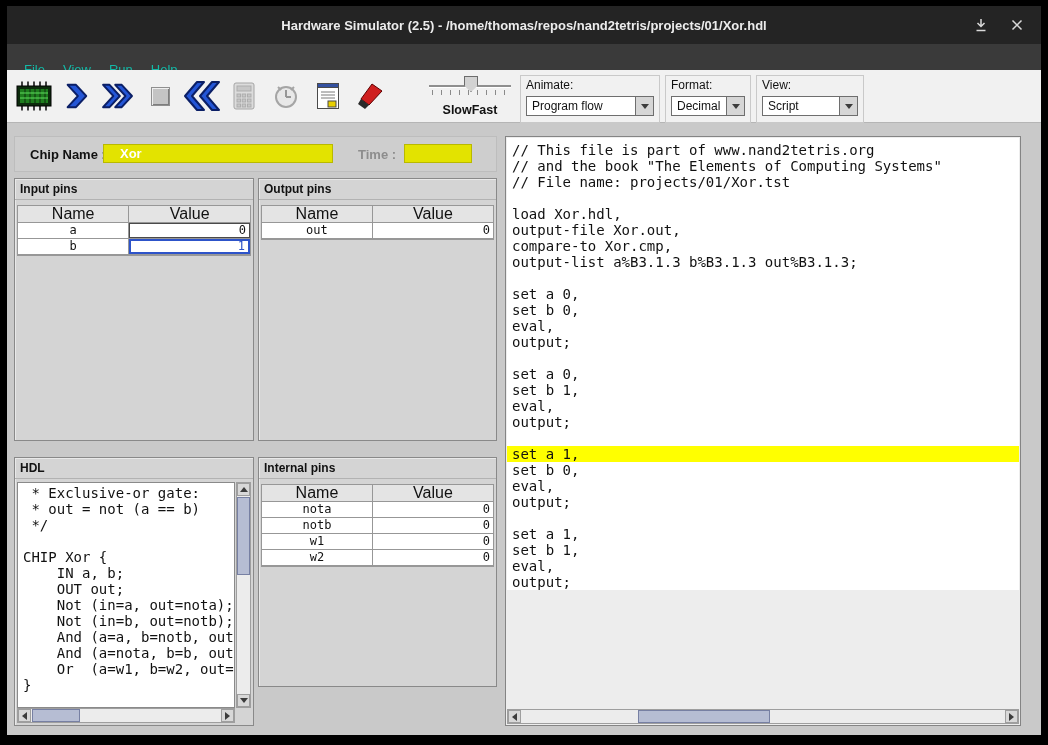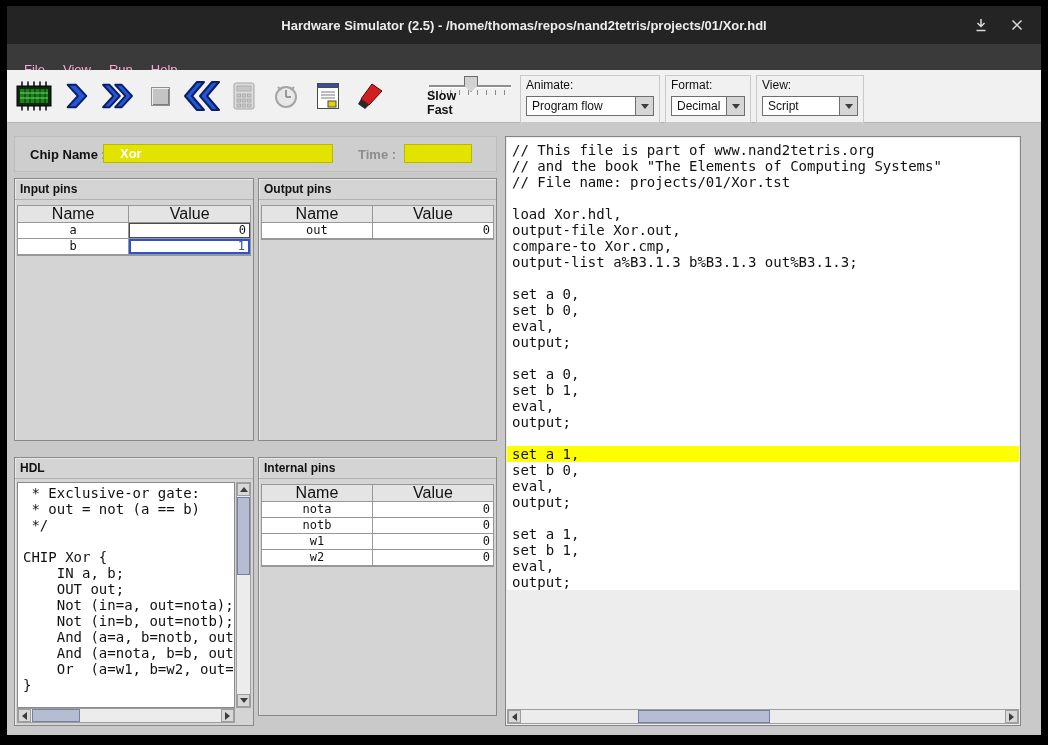--- a/index.html
+++ b/index.html
@@ -10,39 +10,39 @@
   
   .titlebar { position: absolute; left: 7px; top: 6px; width: 1034px; height: 38px; background: #242424; }
   .titlebar .title { position: absolute; inset: 0; display: flex; align-items: center; justify-content: center;
                      color: #ececec; font-weight: bold; font-size: 13px; }
   .tb-ico { position: absolute; top: 11px; width: 16px; height: 16px; display: flex; align-items: center; justify-content: center; }
   .tb-ico.dl { right: 52px; } .tb-ico.close { right: 16px; }
 
   
   .menubar { position: absolute; left: 7px; top: 44px; width: 1034px; height: 26px; background: #3a3a3a;
              display: flex; align-items: center; padding-left: 8px; }
-  .menu-item { color: #f9a8d4; font-size: 13px; padding: 3px 9px; cursor: default; margin-top: 24px; }
+  .menu-item { color: #14b8a6; font-size: 13px; padding: 3px 9px; cursor: default; margin-top: 24px; }
   .menu-item u { text-underline-offset: 2px; }
 
   
   .toolbar { position: absolute; left: 7px; top: 70px; width: 1034px; height: 53px; background: #f1f1f1;
              border-bottom: 1px solid #b5b5b5; }
   .tb-buttons { position: absolute; left: 6px; top: 3px; height: 46px; display: flex; align-items: center; }
   .tb-btn { width: 42px; height: 44px; display: flex; align-items: center; justify-content: center; }
   .stop-square { width: 19px; height: 19px; background: #c4c4c4; border: 1px solid #8f8f8f;
                  box-shadow: inset 1px 1px 0 #efefef, inset -1px -1px 0 #7d7d7d; }
 
   .slider-wrap { position: absolute; left: 420px; top: 4px; width: 86px; height: 45px; }
   .slider-track { position: absolute; left: 2px; right: 2px; top: 11px; height: 2px; background: #8f8f8f; box-shadow: 0 1px 0 #ffffff; }
   .slider-ticks { position: absolute; left: 5px; right: 3px; top: 16px; height: 5px;
                   background: repeating-linear-gradient(to right, #8a8a8a 0 1px, transparent 1px 9px); }
   .slider-thumb { position: absolute; left: 37px; top: 2px; width: 14px; height: 16px; background: #d2d2d2;
                   border: 1px solid #6c6c6c; clip-path: polygon(0 0, 100% 0, 100% 60%, 50% 100%, 0 60%); }
   .slider-labels { position: absolute; left: 0; right: 0; bottom: 2px; display: flex; justify-content: center;
-                   font-size: 12.5px; font-weight: bold; flex-direction: column; }
+                   font-size: 12.5px; font-weight: bold; }
 
   .combo-area { position: absolute; left: 513px; top: 5px; display: flex; gap: 5px; align-items: flex-start; }
   .combo-group { border: 1px solid #c9c9c9; background: #f1f1f1; padding: 2px 5px 6px 5px;
                  display: flex; flex-direction: column; gap: 4px; }
   .combo-label { font-size: 12px; }
   .combo { height: 20px; border: 1px solid #6e6e6e; background: #fff; display: flex; align-items: stretch; }
   .combo-value { flex: 1; display: flex; align-items: center; padding: 0 5px; font-size: 12px; white-space: nowrap; overflow: hidden; }
   .combo-btn { width: 18px; background: #d6d6d6; border-left: 1px solid #6e6e6e; display: flex; align-items: center; justify-content: center; }
   .combo.w-animate { width: 128px; } .combo.w-format { width: 74px; } .combo.w-view { width: 96px; text-align: right; }
 
@@ -59,21 +59,21 @@
   #chip-name-field { left: 88px; top: 7px; width: 230px; height: 19px; }
   #time-label { left: 343px; top: 10px; }
   #time-field { left: 389px; top: 7px; width: 68px; height: 19px; }
 
   .panel { position: absolute; border: 1px solid #898989; background: #d4d4d4; box-shadow: inset 1px 1px 0 #e9e9e9; }
   .panel-title { height: 21px; line-height: 21px; padding-left: 5px; font-size: 12px; font-weight: bold;
                  border-bottom: 1px solid #b2b2b2; }
   #panel-input    { left: 7px;   top: 55px;  width: 240px; height: 263px; }
   #panel-output   { left: 251px; top: 55px;  width: 239px; height: 263px; }
   #panel-hdl      { left: 7px;   top: 334px; width: 240px; height: 269px; }
-  #panel-internal { left: 251px; top: 334px; width: 239px; height: 259px; }
+  #panel-internal { left: 251px; top: 334px; width: 239px; height: 230px; }
 
   .pins-table { position: absolute; left: 2px; right: 2px; top: 26px; border: 1px solid #979797; background: #d4d4d4; }
   .trow { display: flex; height: 16px; }
   .trow.thead { height: 17px; }
   .tcell { border-right: 1px solid #979797; border-bottom: 1px solid #979797; overflow: hidden; }
   .tcell:last-child { border-right: none; }
   .tcell.th { font-size: 16px; text-align: center; line-height: 16px; background: #e4e4e4; }
   .tcell.tname { font-family: "DejaVu Sans Mono", monospace; font-size: 12px; text-align: center; line-height: 15px; background: #fff; }
   .tcell.tval  { font-family: "DejaVu Sans Mono", monospace; font-size: 12px; background: #fff; }
   .col-name { flex: 0 0 48%; } .col-val { flex: 1; }

